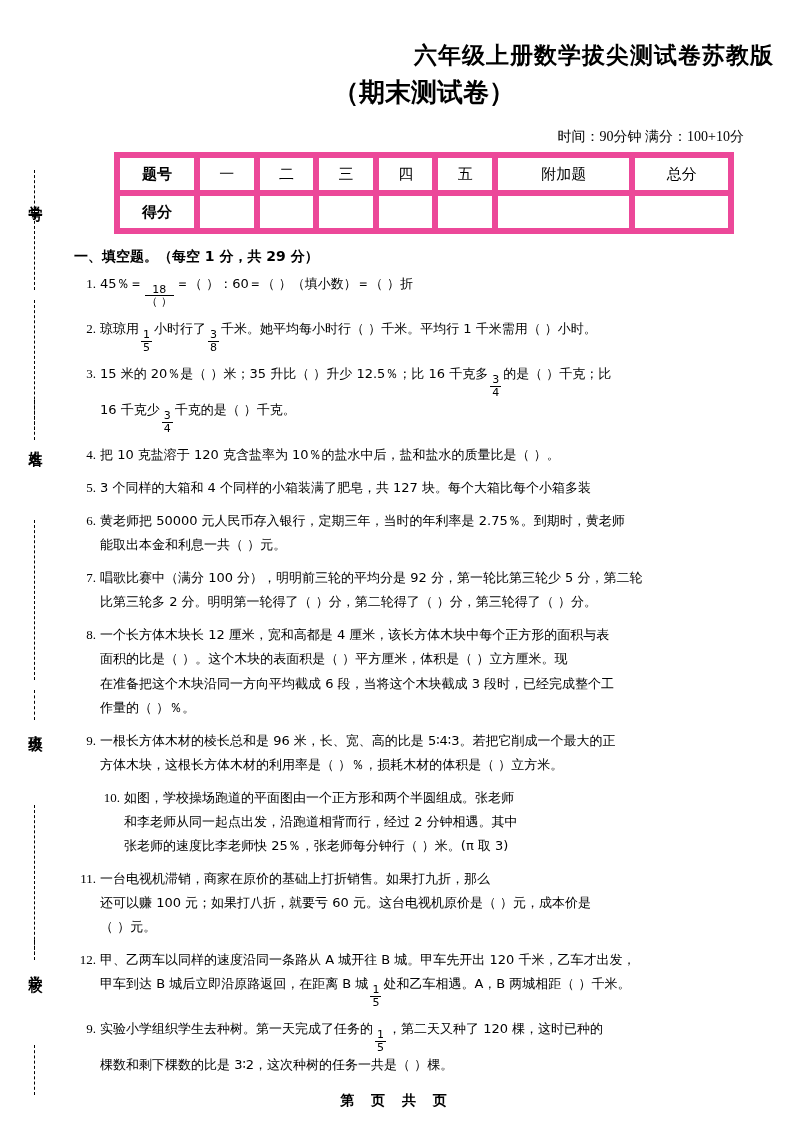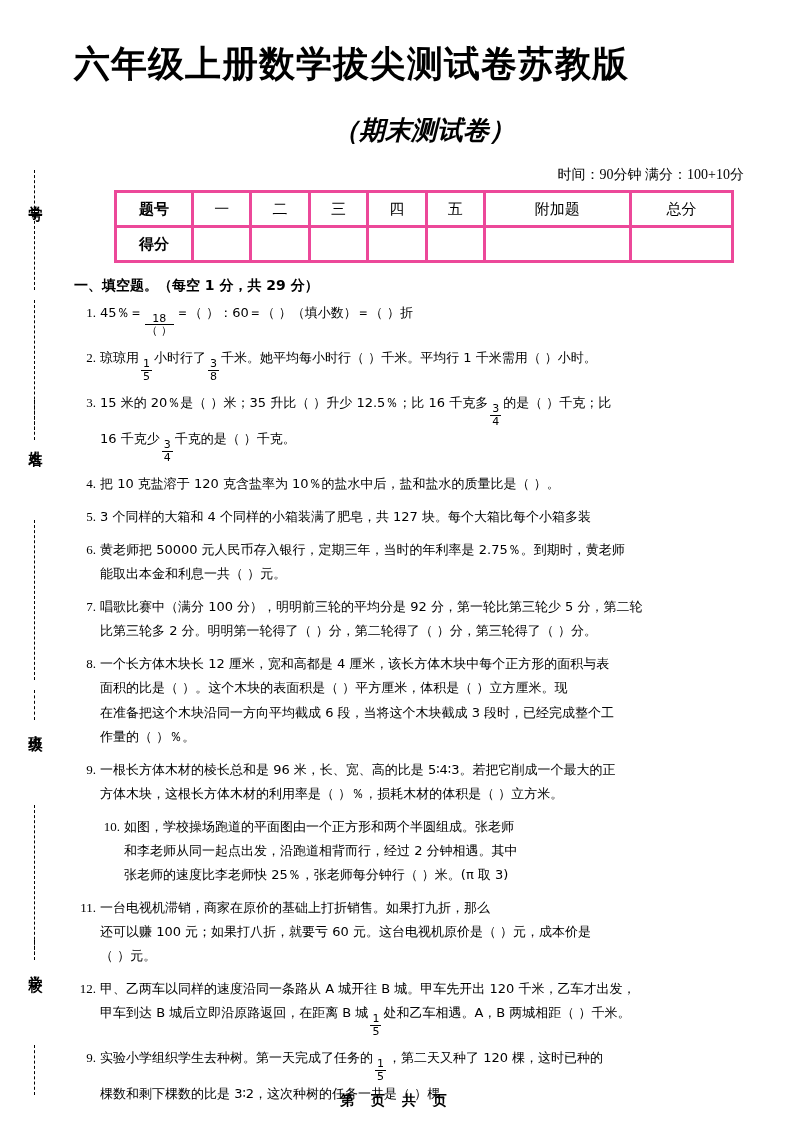--- a/index.html
+++ b/index.html
@@ -28,48 +28,47 @@
     font-weight:bold;
     left:27px;
   }
   .vline{
     position:absolute;left:34px;width:0;border-left:1px dashed #000;
   }
   .content{
     position:absolute;left:74px;top:0;width:700px;
   }
   h1.title{
-    text-align:left;
-    font-size:36px;
+    text-align:right;
+    font-size:23px;
     font-weight:bold;
     margin:40px 0 0 0;
     letter-spacing:1px;
     font-family:"DejaVu Sans", sans-serif;
   }
   h2.subtitle{
     text-align:center;
     font-size:26px;
     font-weight:bold;
-    margin:24px 0 0 0;
-    font-family:"DejaVu Sans", sans-serif;
-    font-style:italic;
+    margin:4px 0 0 0;
+    font-family:"DejaVu Sans", sans-serif;
   }
   .meta{
     text-align:right;
     font-size:14px;
     margin:18px 30px 6px 0;
     font-family:Liberation Serif, serif;
   }
   table.score{
     border-collapse:collapse;
     margin:0 auto;
     width:620px;
   }
   table.score td{
-    border:3px solid #ec4899;
+    border:6px solid #ec4899;
     height:30px;
     text-align:center;
     font-size:15px;
     font-family:"DejaVu Sans", sans-serif;
   }
   table.score td.first{width:72px;font-weight:bold;}
   .sec-head{
     font-size:14px;
     font-weight:bold;
     margin:14px 0 6px 0;

